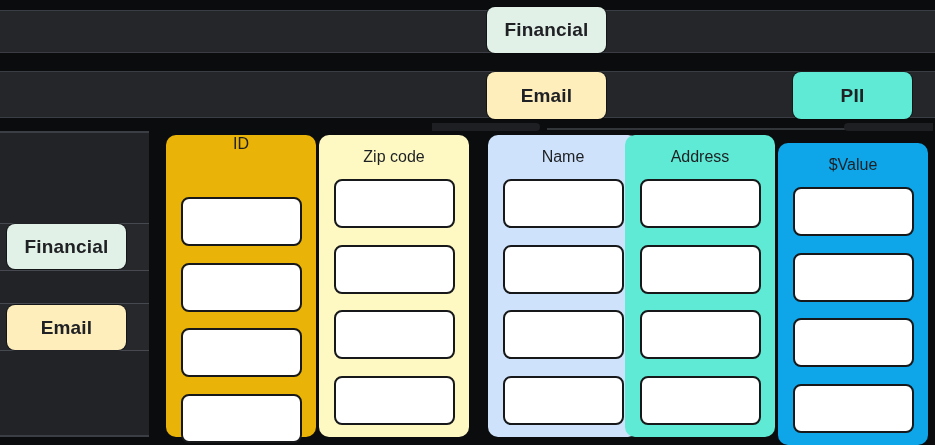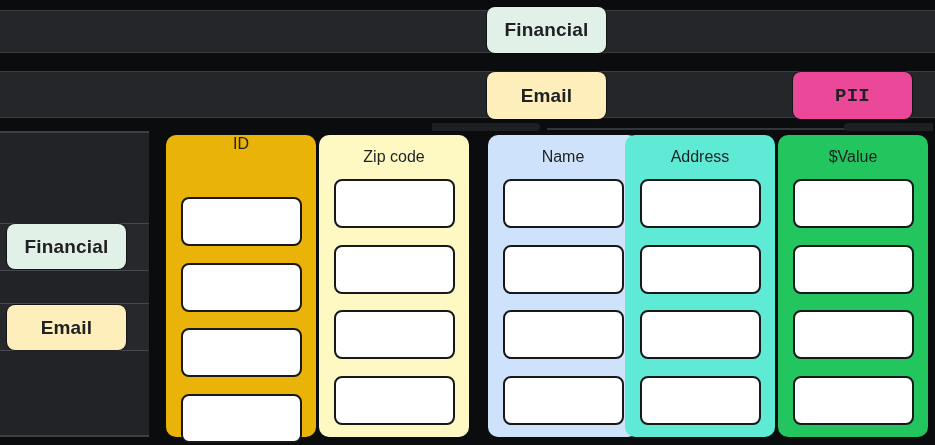--- a/index.html
+++ b/index.html
@@ -65,21 +65,21 @@
 
   <div id="top-row-1" class="lane"></div>
   <div id="top-row-2" class="lane"></div>
 
   <div id="conn-pill-left" class="conn-pill"></div>
   <div id="conn-line"></div>
   <div id="conn-pill-right" class="conn-pill"></div>
 
   <div id="tag-financial-top" class="chip" style="background: rgb(225, 241, 231);">Financial</div>
   <div id="tag-email-top" class="chip" style="background: rgb(253, 238, 188);">Email</div>
-  <div id="tag-pii-top" class="chip" style="background: #ec4899; font-family: Liberation Mono, monospace;">PII</div>
+  <div id="tag-pii-top" class="chip" style="background: #5eead4;">PII</div>
 
   <div id="sidebar-panel">
     <div id="sidebar-row-financial" class="mini-lane"></div>
     <div id="sidebar-row-email" class="mini-lane"></div>
     <div id="tag-financial-side" class="chip" style="background: rgb(225, 241, 231);">Financial</div>
     <div id="tag-email-side" class="chip" style="background: rgb(253, 238, 188);">Email</div>
   </div>
 
   <div id="table-area">
       <div class="table-col" style="left: 166px; background: #eab308; gap: 44px;">
@@ -111,21 +111,21 @@
     </div>
       <div class="table-col" style="left: 625px; background: #5eead4;">
       <div class="col-header">Address</div>
       <div class="col-cells">
           <div class="table-cell"></div>
           <div class="table-cell"></div>
           <div class="table-cell"></div>
           <div class="table-cell"></div>
         </div>
     </div>
-      <div class="table-col" style="left: 778px; background: #22c55e;">
+      <div class="table-col" style="left: 778px; background: #0ea5e9; margin-top: 8px;">
       <div class="col-header">$Value</div>
       <div class="col-cells">
           <div class="table-cell"></div>
           <div class="table-cell"></div>
           <div class="table-cell"></div>
           <div class="table-cell"></div>
         </div>
     </div>
     </div>
 

